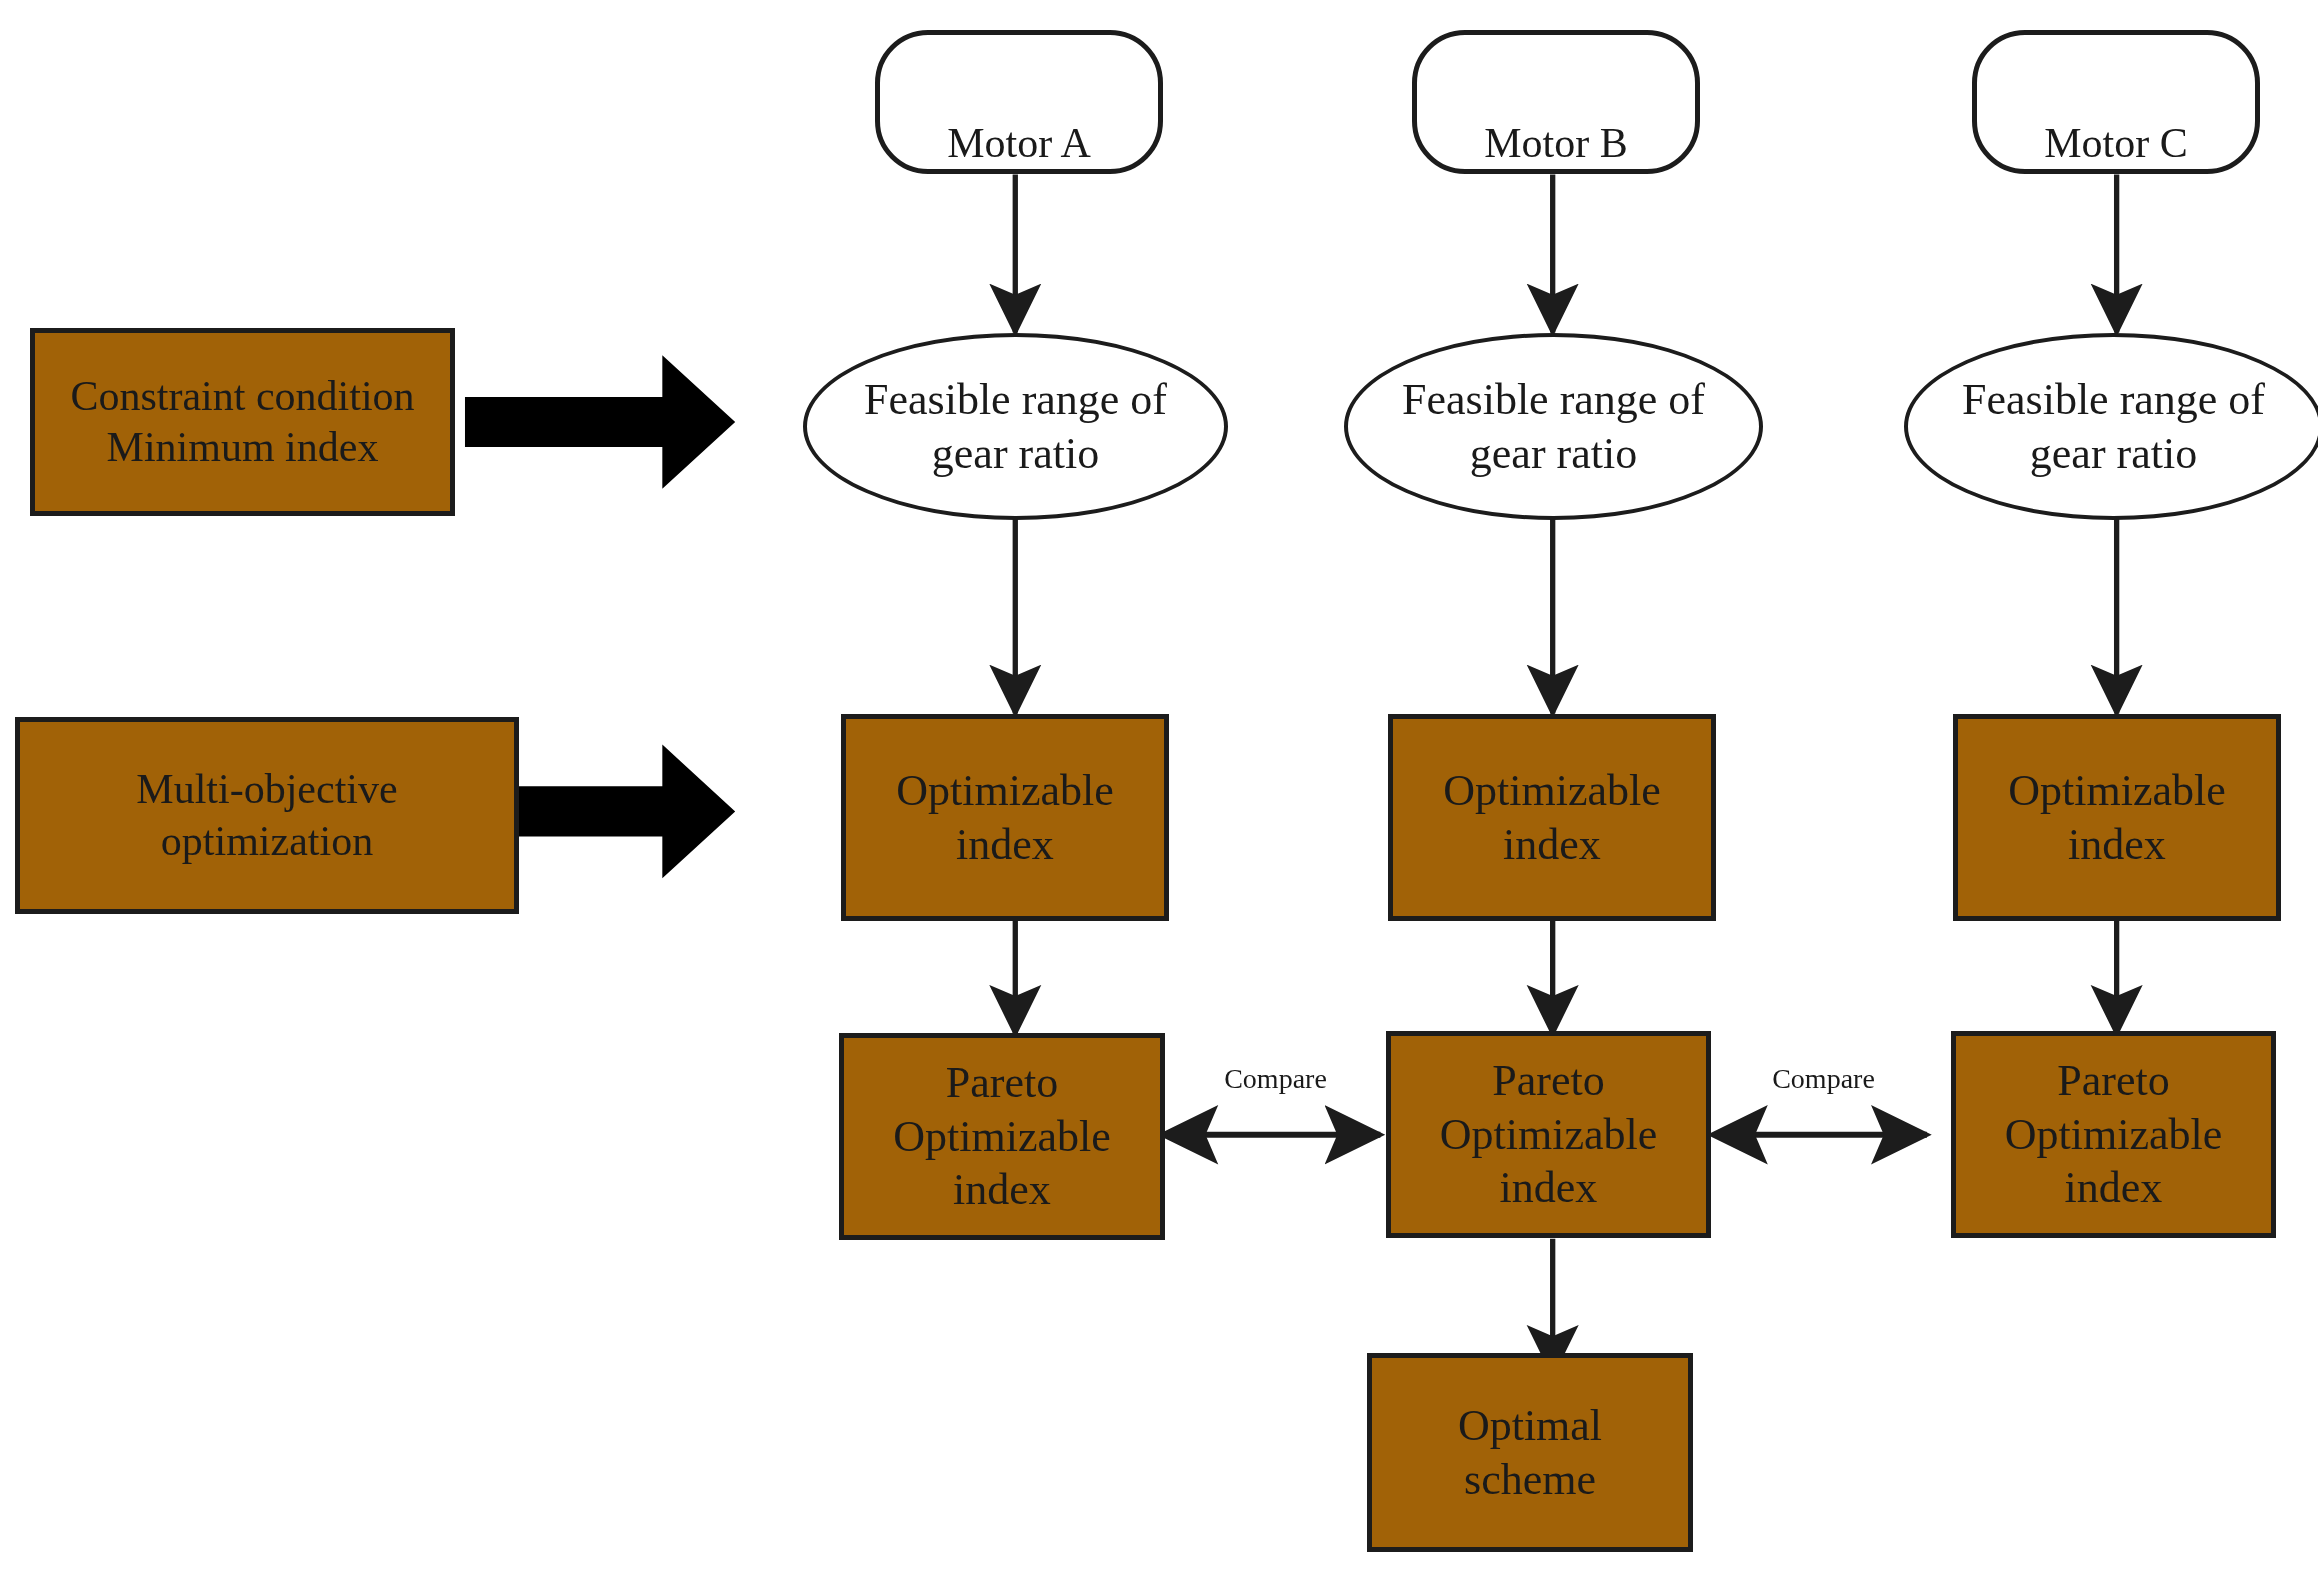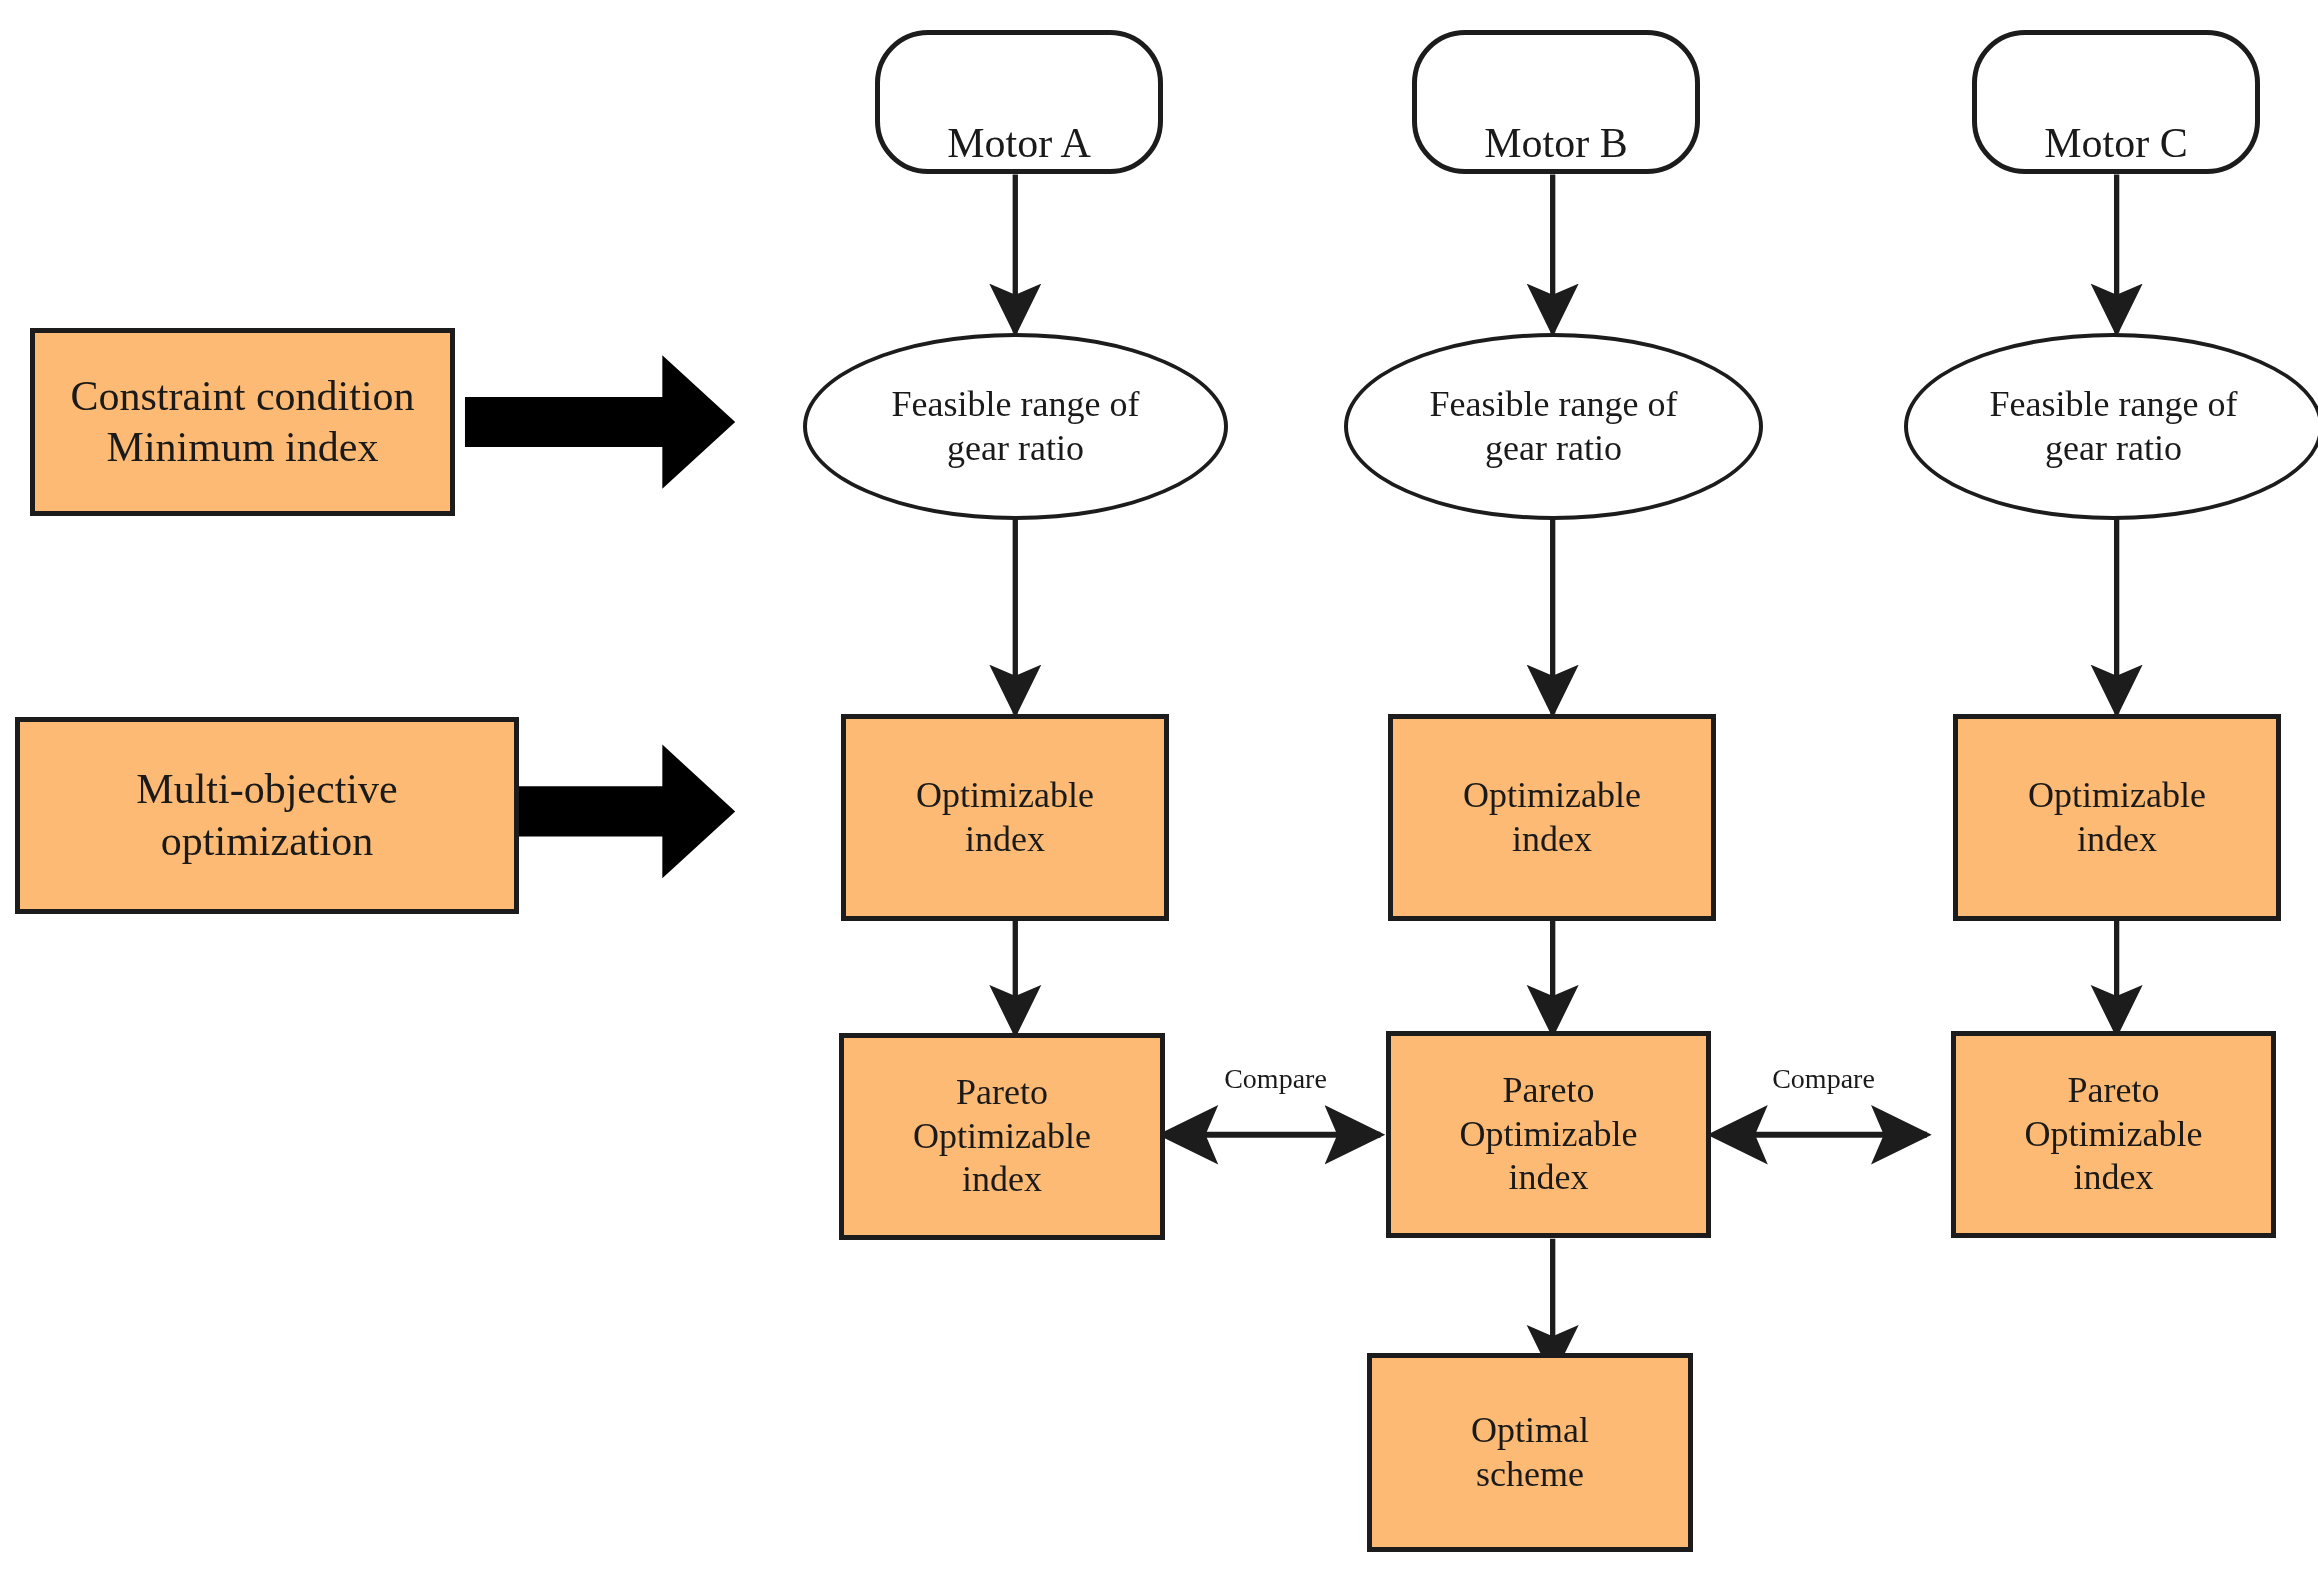--- a/index.html
+++ b/index.html
@@ -24,21 +24,21 @@
     display: block;
     text-align: center;
     line-height: 1.22;
     white-space: pre-line;
     color: #1a1a1a;
   }
   
   .rect-node {
     position: absolute;
     box-sizing: border-box;
-    background: #fdba74;
+    background: #a16207;
     border: 5.3px solid #1c1c1c;
     display: flex;
     align-items: center;
     justify-content: center;
     padding: 3px 23px;
     z-index: 3;
   }
   
   .stadium-node {
     position: absolute;
@@ -76,21 +76,21 @@
   
   .edge-label {
     position: absolute;
     z-index: 4;
     color: #1a1a1a;
     white-space: nowrap;
     text-align: center;
   }
   
   .fs-big   { font-size: 42px; }
-  .fs-med   { font-size: 36px; }
+  .fs-med   { font-size: 44px; }
   .fs-cmp   { font-size: 28px; }
 </style>
 </head>
 <body>
 
 <div id="diagram-root">
 
   <svg id="connector-layer" viewBox="0 0 3054 2075" xmlns="http://www.w3.org/2000/svg">
     <defs>
       <marker id="ah" markerWidth="11" markerHeight="11" refX="9.2" refY="5.5" orient="auto" markerUnits="strokeWidth">

